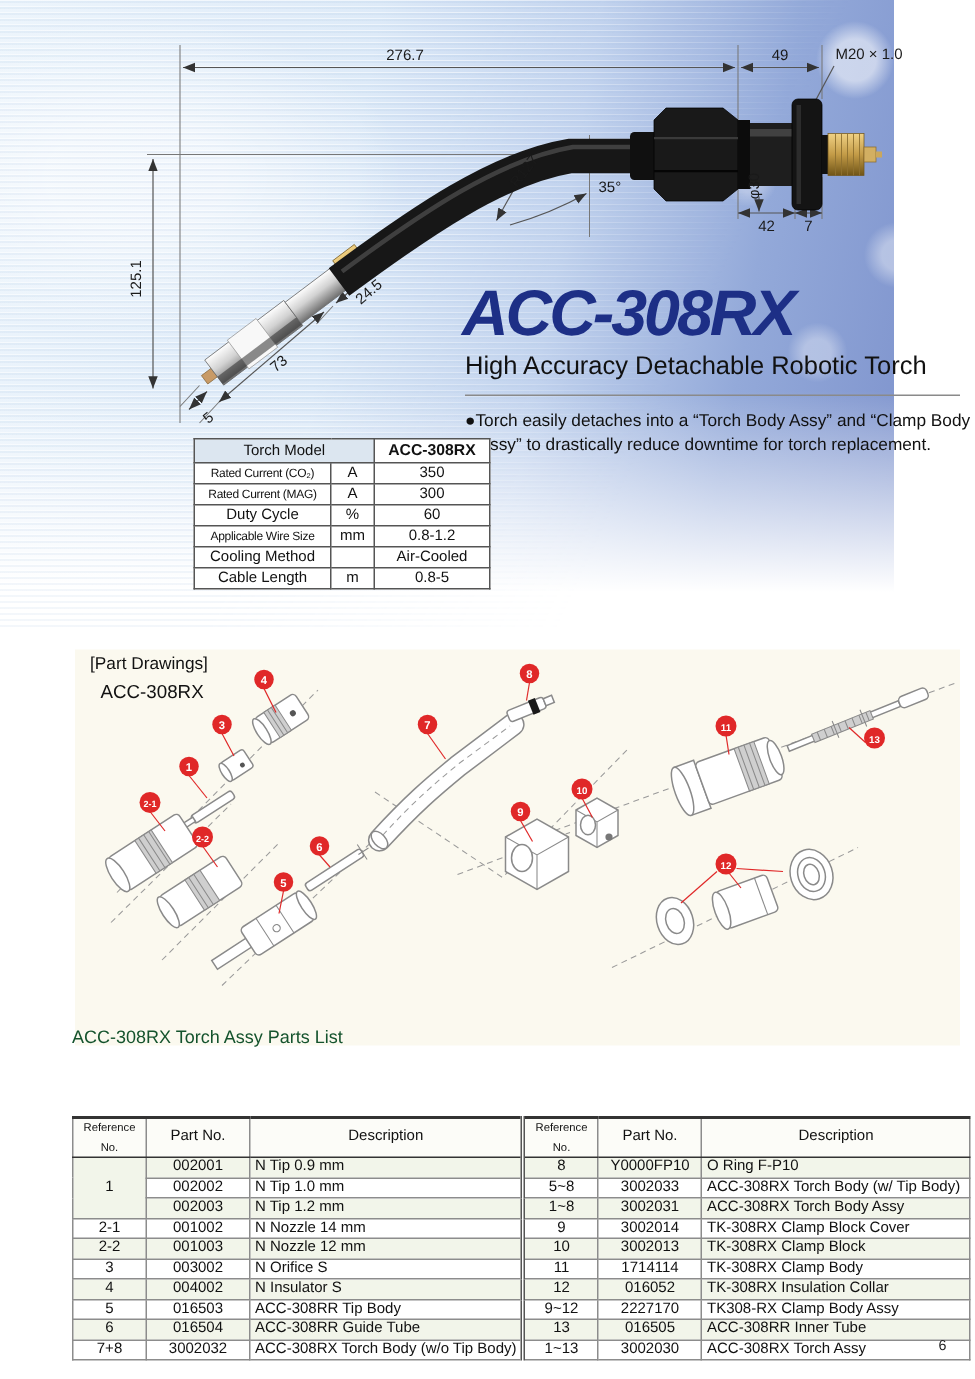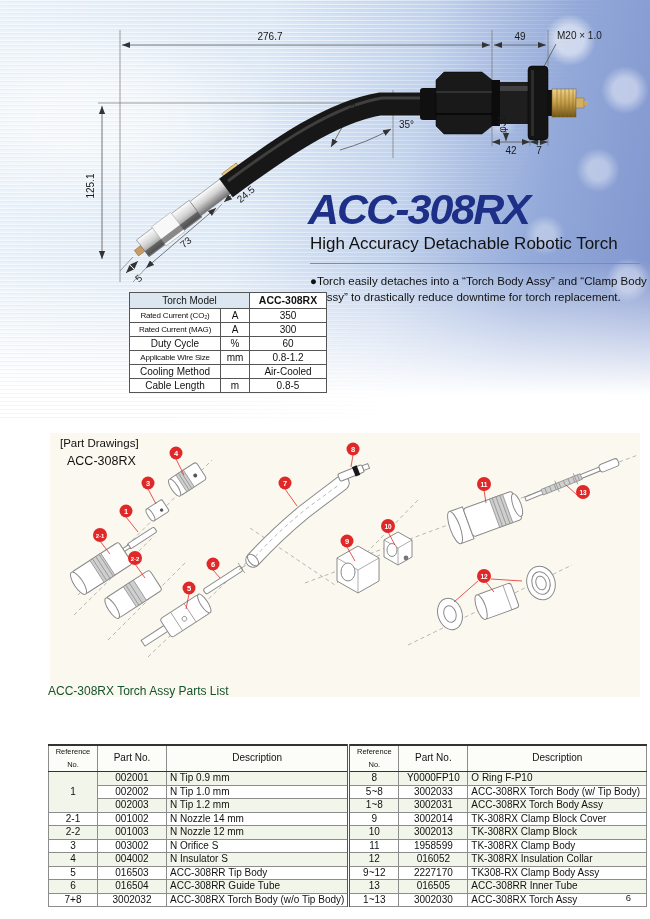--- a/index.html
+++ b/index.html
@@ -1,20 +1,20 @@
 <!DOCTYPE html>
 <html><head>
 <meta charset="utf-8">
 <style>
   html,body{margin:0;padding:0;background:#fff;}
   body{font-family:"Liberation Sans",sans-serif;color:#111;}
   #page{position:relative;width:650px;height:919px;background:#fff;overflow:hidden;}
 
   
-  .hero{position:absolute;left:0;top:0;width:650px;height:420px;
+  .hero{position:absolute;left:0;top:0;width:596px;height:420px;
     background:
       linear-gradient(to bottom, rgba(255,255,255,0) 62%, #ffffff 94%),
       radial-gradient(circle at 570px 40px,  rgba(255,255,255,.55) 0 14px, rgba(255,255,255,0) 26px),
       radial-gradient(circle at 625px 90px,  rgba(255,255,255,.45) 0 12px, rgba(255,255,255,0) 24px),
       radial-gradient(circle at 598px 170px, rgba(255,255,255,.40) 0 10px, rgba(255,255,255,0) 22px),
       radial-gradient(circle at 545px 235px, rgba(255,255,255,.35) 0 9px,  rgba(255,255,255,0) 20px),
       radial-gradient(circle at 628px 280px, rgba(255,255,255,.38) 0 11px, rgba(255,255,255,0) 22px),
       radial-gradient(circle at 500px 120px, rgba(255,255,255,.30) 0 8px,  rgba(255,255,255,0) 18px),
       radial-gradient(ellipse at 15% 28%, rgba(255,255,255,.55) 0 60px, rgba(255,255,255,0) 180px),
       linear-gradient(100deg,#edf5fc 0%,#ddeaf8 38%,#c2d3ee 60%,#93a9d9 80%,#7e93cd 100%);}
@@ -466,21 +466,21 @@
           <td class="desc">N Nozzle 12 mm</td>
           <td class="ref sep">10</td>
           <td class="pno">3002013</td>
           <td class="desc">TK-308RX Clamp Block</td>
         </tr>
         <tr>
           <td class="ref">3</td>
           <td class="pno">003002</td>
           <td class="desc">N Orifice S</td>
           <td class="ref sep">11</td>
-          <td class="pno">1958599</td>
+          <td class="pno">1714114</td>
           <td class="desc">TK-308RX Clamp Body</td>
         </tr>
         <tr>
           <td class="ref">4</td>
           <td class="pno">004002</td>
           <td class="desc">N Insulator S</td>
           <td class="ref sep">12</td>
           <td class="pno">016052</td>
           <td class="desc">TK-308RX Insulation Collar</td>
         </tr>

